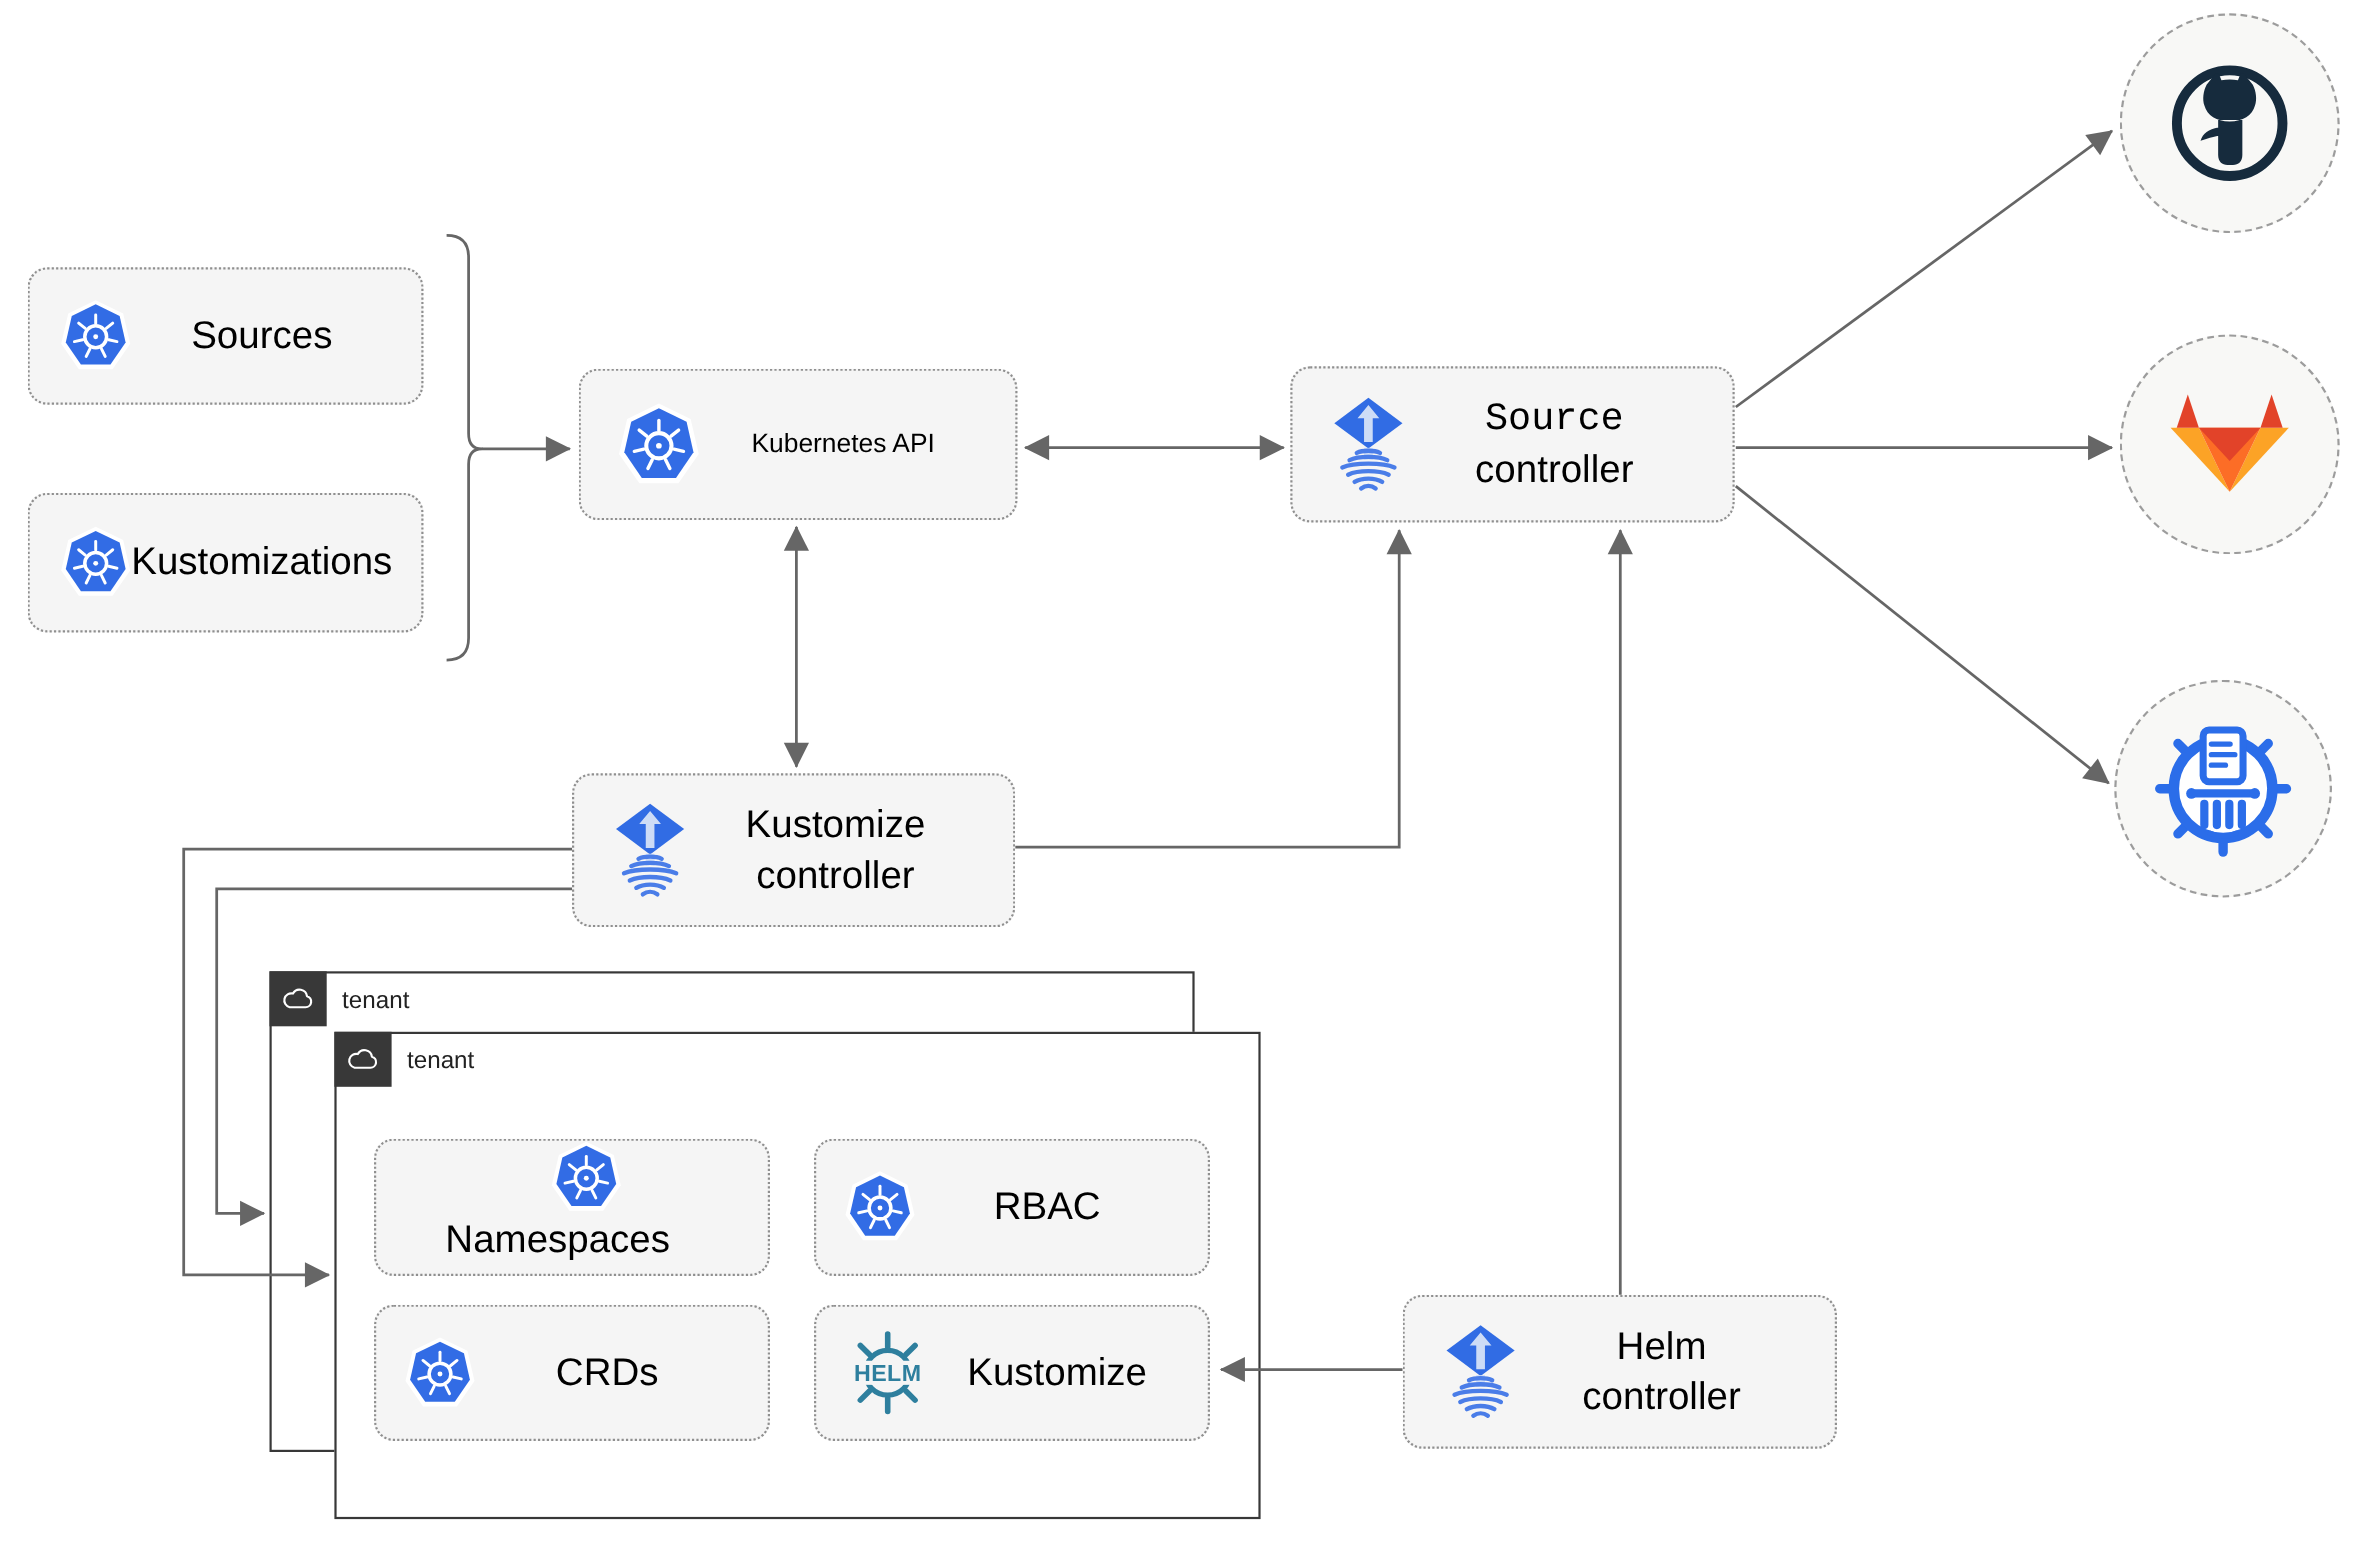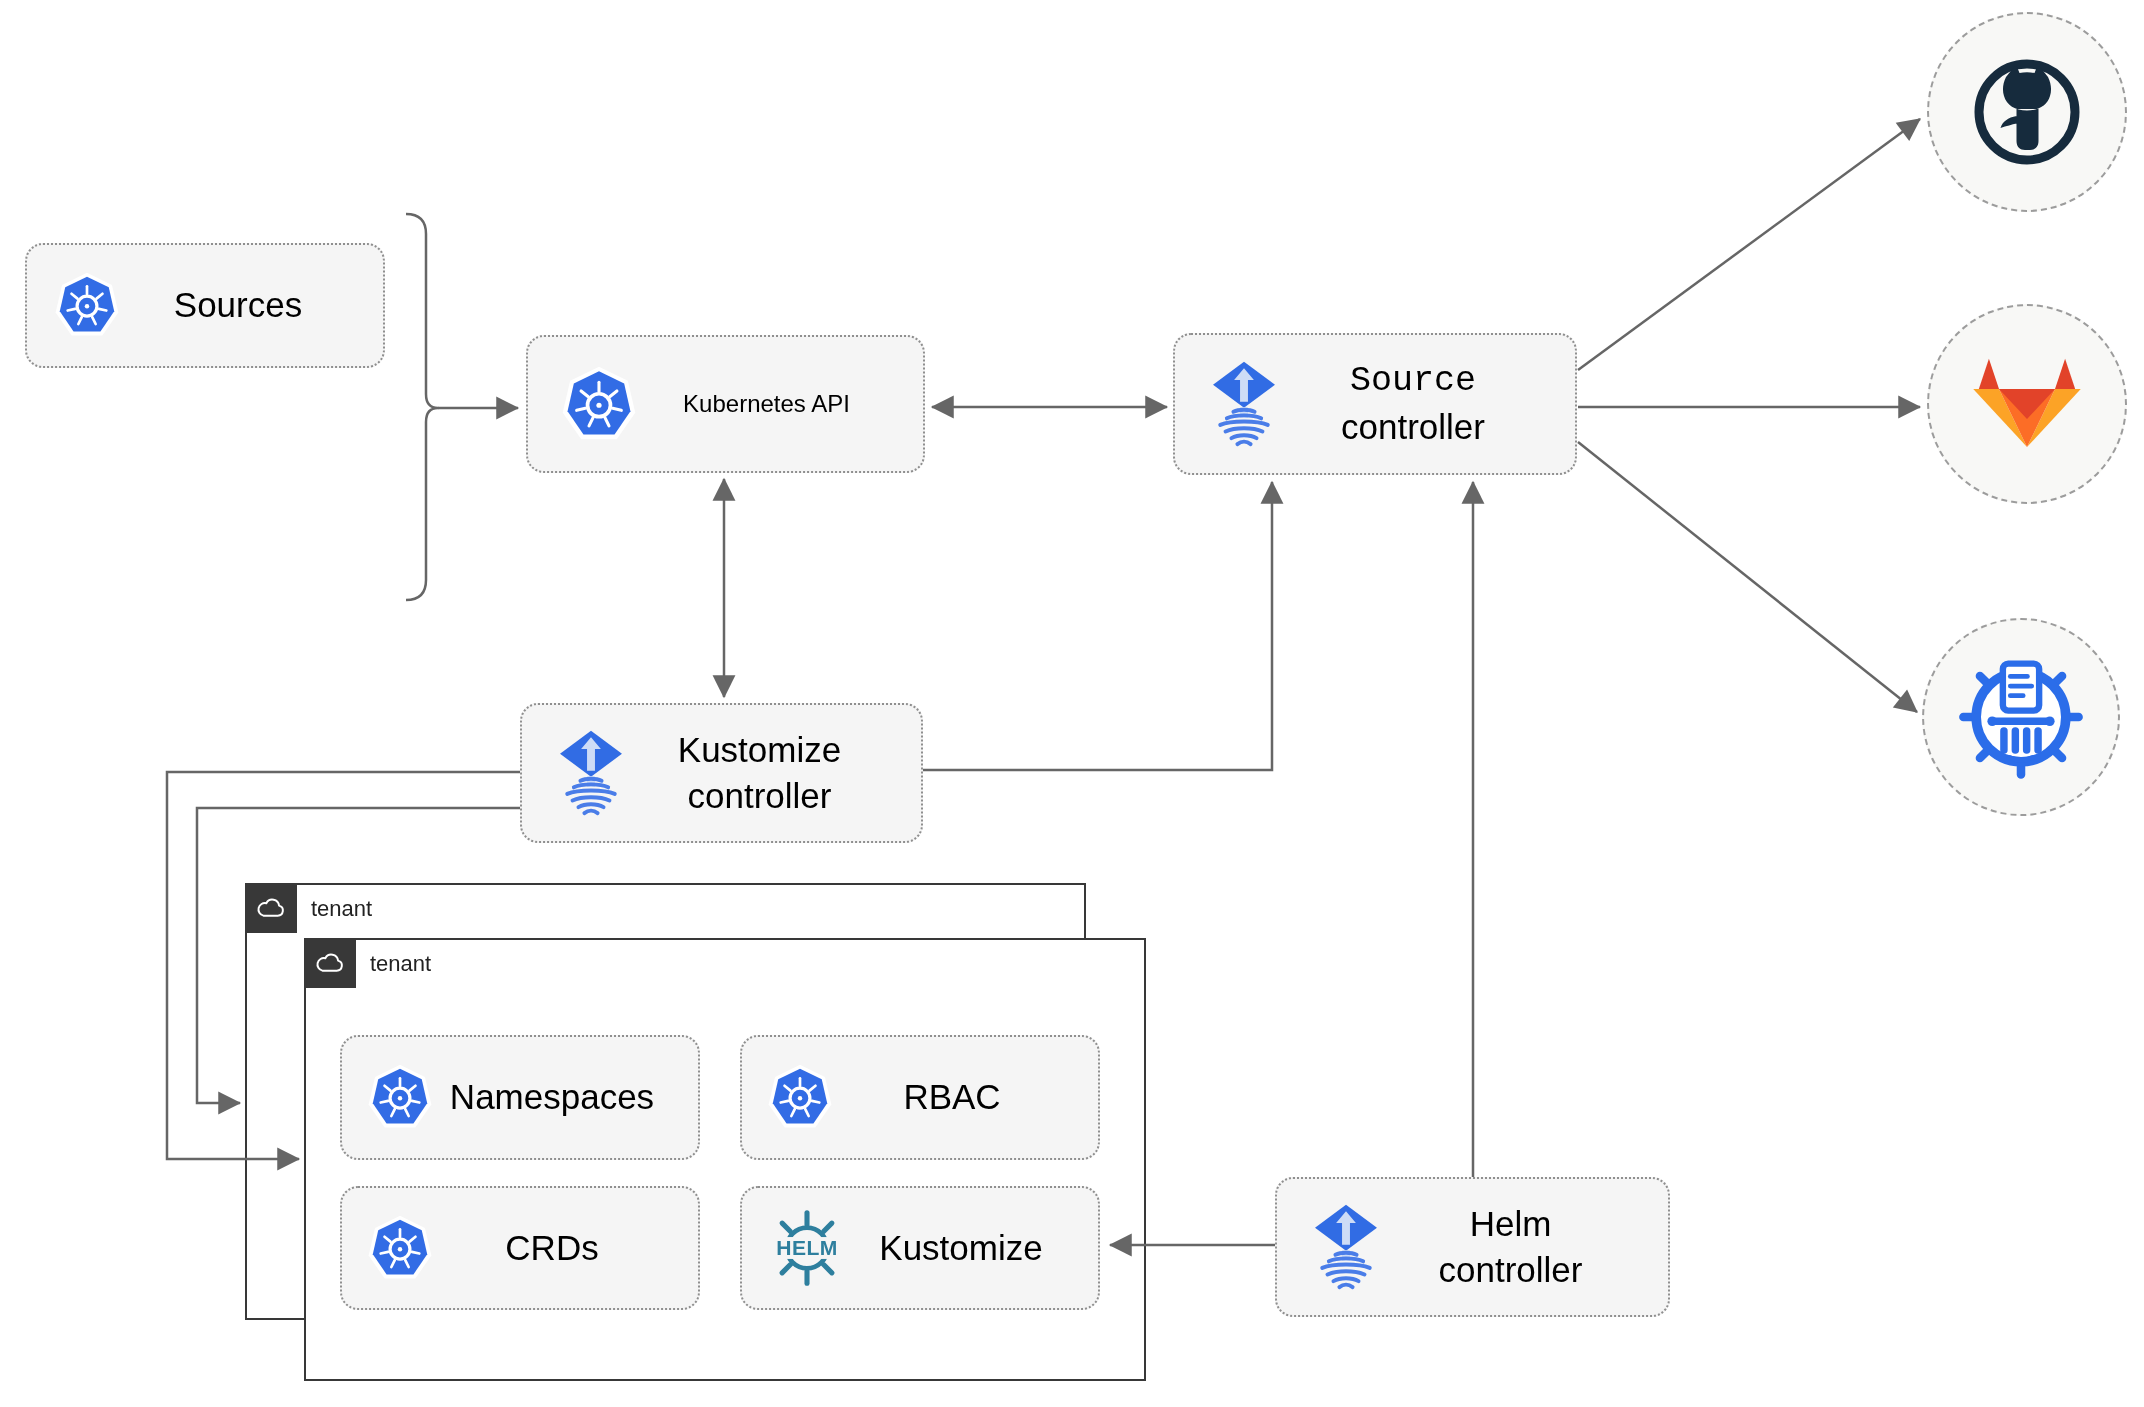--- a/index.html
+++ b/index.html
@@ -87,21 +87,21 @@
   <div class="tenant" style="left:304px;top:938px;width:842px;height:443px;">
     <div class="tenant-tab">
       <span class="icon-wrap">
         <svg width="34" height="26" viewBox="0 0 40 30">
           <path d="M11 24 h17 a6 6 0 0 0 1.5 -11.8 A8 8 0 0 0 14.5 9.4 A6.6 6.6 0 0 0 11 24 z" fill="none" stroke="#ffffff" stroke-width="2.3" stroke-linejoin="round"></path>
         </svg>
       </span>
     </div>
     <span class="tenant-label">tenant</span>
 
-    <div class="node" style="left:34px;top:95px;width:360px;height:125px;">
+    <div class="node" style="left:34px;top:95px;width:360px;height:125px;flex-direction:column;">
       <span class="icon-wrap" style="margin-left:26px;">
         <svg width="64" height="67" viewBox="0 0 100 104">
           <polygon points="50,1 89,20 99,63 74,99 26,99 1,63 11,20" fill="#ffffff"></polygon>
           <polygon class="f-k8s" points="50,7 84,23.5 92.5,61 71,92.5 29,92.5 7.5,61 16,23.5"></polygon>
           <g stroke="#ffffff" fill="none">
             <circle cx="50" cy="53" r="15.5" stroke-width="5"></circle>
             <g stroke-width="4.2" stroke-linecap="round">
               <line x1="50" y1="34" x2="50" y2="22"></line>
                 <line x1="64.9" y1="41.2" x2="74.2" y2="33.7"></line>
               <line x1="68.5" y1="57.2" x2="80.2" y2="59.9"></line>
@@ -203,20 +203,42 @@
               <line x1="31.5" y1="57.2" x2="19.8" y2="59.9"></line>
             <line x1="35.1" y1="41.2" x2="25.8" y2="33.7"></line>
           </g>
         </g>
         <circle cx="50" cy="53" r="3.5" fill="#ffffff"></circle>
       </svg>
     </span>
     <span class="node-label">Sources</span>
   </div>
 
+  <div class="node" style="left:25px;top:448px;width:360px;height:127px;">
+    <span class="icon-wrap" style="margin-left:28px;">
+      <svg width="64" height="67" viewBox="0 0 100 104">
+        <polygon points="50,1 89,20 99,63 74,99 26,99 1,63 11,20" fill="#ffffff"></polygon>
+        <polygon class="f-k8s" points="50,7 84,23.5 92.5,61 71,92.5 29,92.5 7.5,61 16,23.5"></polygon>
+        <g stroke="#ffffff" fill="none">
+          <circle cx="50" cy="53" r="15.5" stroke-width="5"></circle>
+          <g stroke-width="4.2" stroke-linecap="round">
+            <line x1="50" y1="34" x2="50" y2="22"></line>
+              <line x1="64.9" y1="41.2" x2="74.2" y2="33.7"></line>
+            <line x1="68.5" y1="57.2" x2="80.2" y2="59.9"></line>
+              <line x1="58.2" y1="70.1" x2="63.5" y2="80.9"></line>
+            <line x1="41.8" y1="70.1" x2="36.5" y2="80.9"></line>
+              <line x1="31.5" y1="57.2" x2="19.8" y2="59.9"></line>
+            <line x1="35.1" y1="41.2" x2="25.8" y2="33.7"></line>
+          </g>
+        </g>
+        <circle cx="50" cy="53" r="3.5" fill="#ffffff"></circle>
+      </svg>
+    </span>
+    <span class="node-label">Kustomizations</span>
+  </div>
 
   <div class="node" style="left:526px;top:335px;width:399px;height:138px;">
     <span class="icon-wrap" style="margin-left:34px;">
       <svg width="74" height="77" viewBox="0 0 100 104">
         <polygon points="50,1 89,20 99,63 74,99 26,99 1,63 11,20" fill="#ffffff"></polygon>
         <polygon class="f-k8s" points="50,7 84,23.5 92.5,61 71,92.5 29,92.5 7.5,61 16,23.5"></polygon>
         <g stroke="#ffffff" fill="none">
           <circle cx="50" cy="53" r="15.5" stroke-width="5"></circle>
           <g stroke-width="4.2" stroke-linecap="round">
             <line x1="50" y1="34" x2="50" y2="22"></line>

